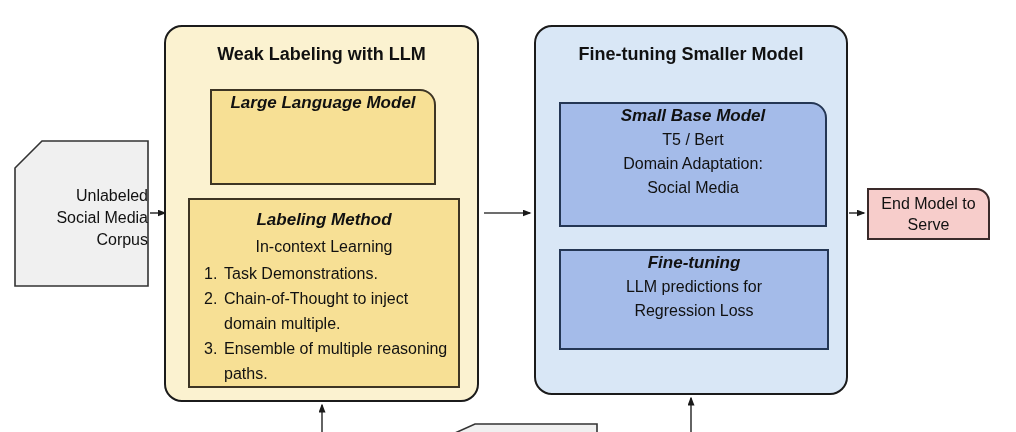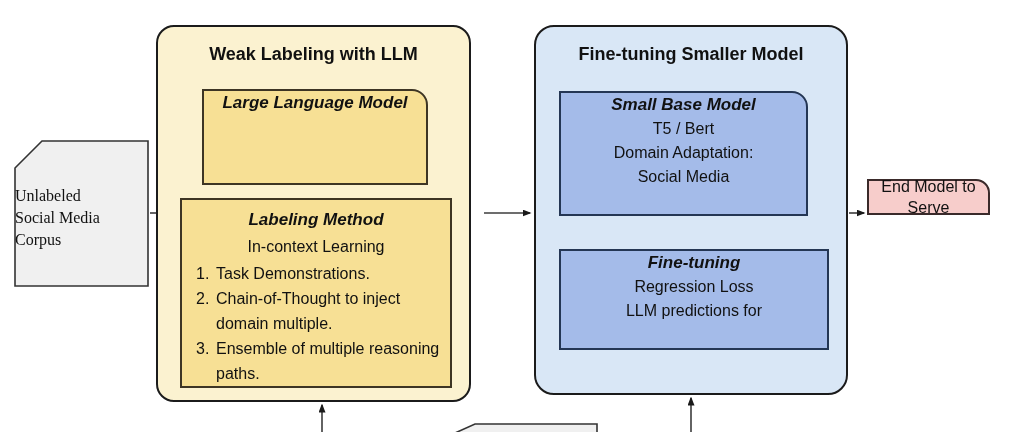--- a/index.html
+++ b/index.html
@@ -22,45 +22,43 @@
     width: 1016px;
     height: 432px;
   }
   .doc-shape { fill: var(--doc_fill); stroke: var(--doc_stroke); stroke-width: 1.6; }
   .arrow-line { stroke: var(--arrow_color); stroke-width: 1.6; fill: none; }
 
   .node-text {
     position: absolute;
     display: flex;
     flex-direction: column;
-    align-items: flex-start;
+    align-items: flex-end;
     justify-content: center;
     text-align: center;
-    font-family: Liberation Serif, serif;
   }
   .corpus-text {
     left: 15px; top: 141px; width: 133px; height: 145px;
     padding-top: 8px; box-sizing: border-box;
     font-size: 16px; line-height: 22px;
   }
 
   .container {
     position: absolute;
     box-sizing: border-box;
     border: 2px solid var(--container_stroke);
     border-radius: 18px;
   }
   .container-yellow {
-    left: 156px; top: 25px; width: 315px; height: 377px;
+    left: 164px; top: 25px; width: 315px; height: 377px;
     background: var(--yellow_container_fill);
   }
   .container-blue {
     left: 534px; top: 25px; width: 314px; height: 370px;
     background: var(--blue_container_fill);
-    border-radius: 20px;
   }
   .container-title {
     margin-top: 17px;
     text-align: center;
     font-size: 18px;
     font-weight: bold;
   }
 
   .inner-box {
     position: absolute;
@@ -100,30 +98,30 @@
     width: 100%;
     box-sizing: border-box;
     padding: 0 6px 0 14px;
     text-align: left;
   }
   .list-item { display: flex; }
   .item-num { flex: 0 0 20px; }
   .item-text { flex: 1; }
 
   .small-base-box {
-    left: 23px; top: 64px; width: 249px; height: 125px;
+    left: 23px; top: 75px; width: 268px; height: 125px;
     border-radius: 0 16px 0 0;
   }
   .finetune-box {
     left: 23px; top: 222px; width: 270px; height: 101px;
   }
 
   .end-model-box {
     position: absolute;
-    left: 867px; top: 179px; width: 123px; height: 36px;
+    left: 867px; top: 188px; width: 123px; height: 52px;
     box-sizing: border-box;
     background: var(--pink_fill);
     border: 2px solid var(--pink_stroke);
     border-radius: 0 14px 0 0;
     display: flex;
     flex-direction: column;
     align-items: center;
     justify-content: center;
     text-align: center;
     font-size: 16px;
@@ -191,22 +189,22 @@
 
     <div class="inner-box blue-box small-base-box">
       <div class="inner-title">Small Base Model</div>
       <div>T5 / Bert</div>
       <div>Domain Adaptation:</div>
       <div>Social Media</div>
     </div>
 
     <div class="inner-box blue-box finetune-box">
       <div class="inner-title">Fine-tuning</div>
+      <div>LLM predictions for</div>
       <div>Regression Loss</div>
-      <div>LLM predictions for</div>
     </div>
   </div>
 
   <div class="end-model-box">
     <div>End Model to</div>
     <div>Serve</div>
   </div>
 
 </div>
 

